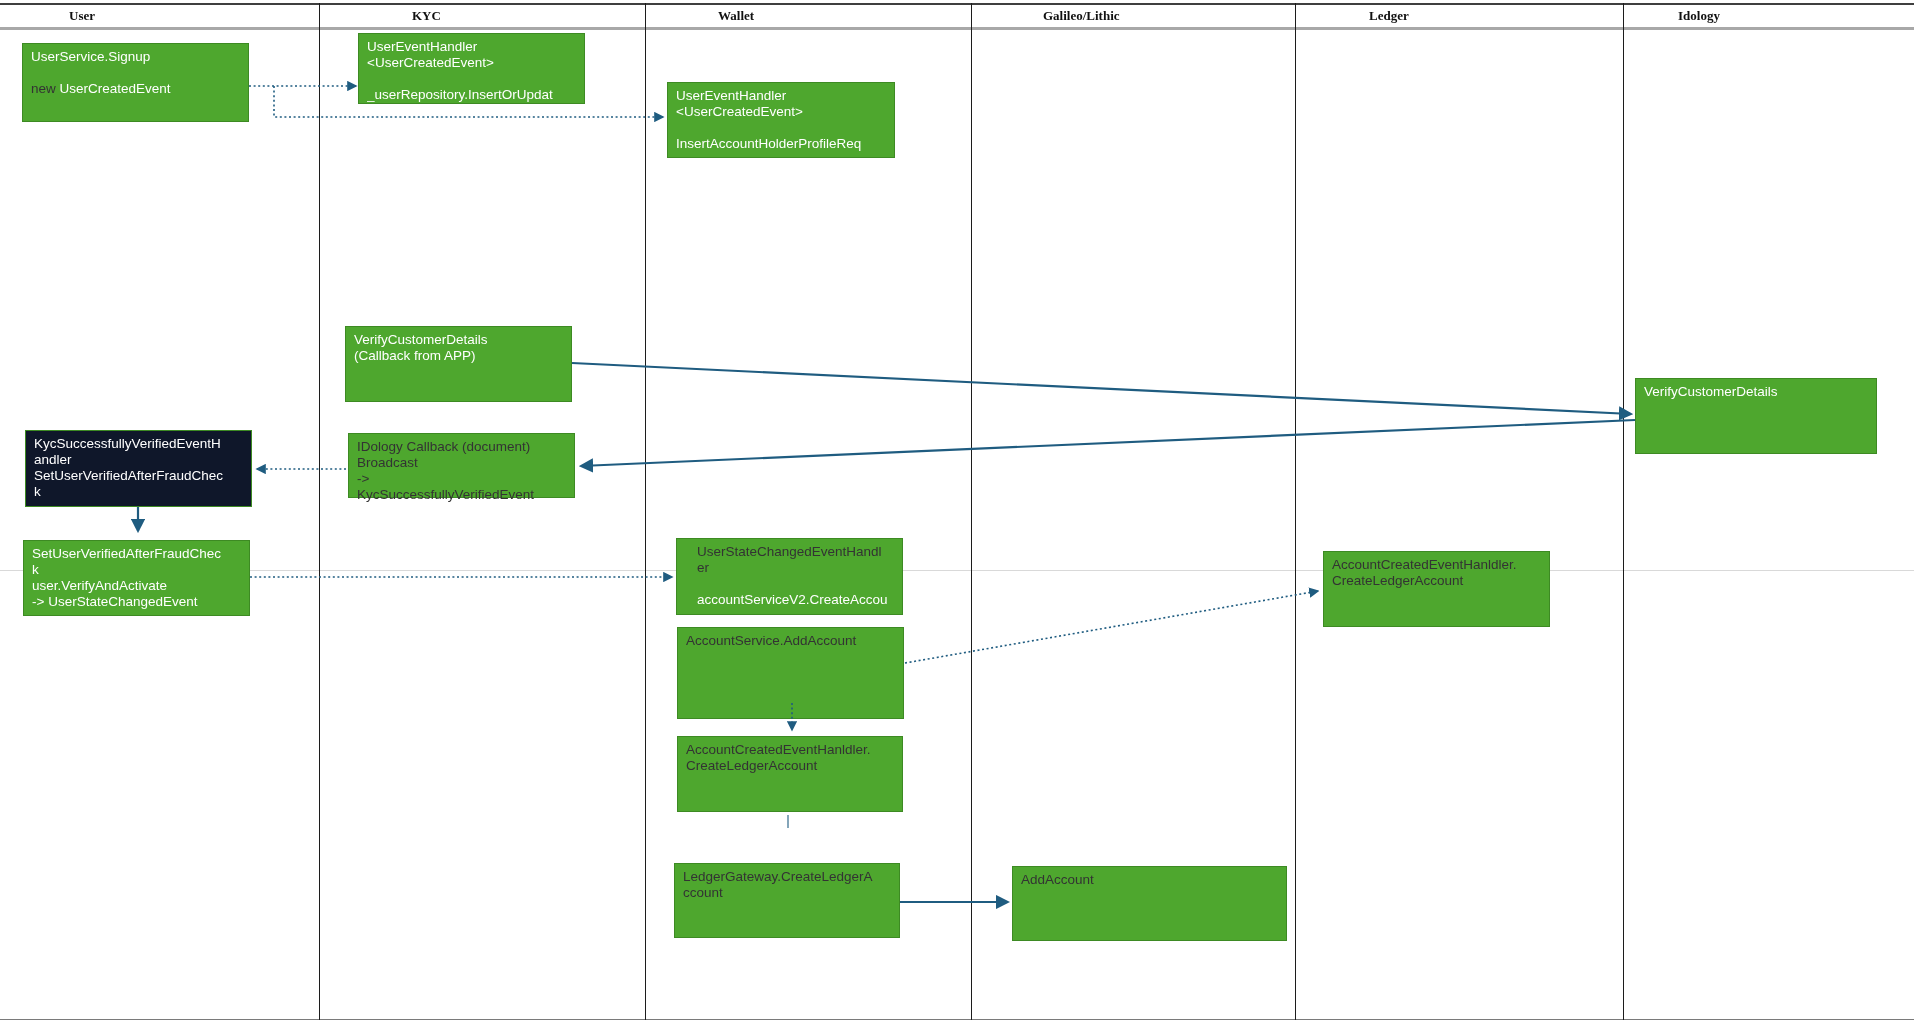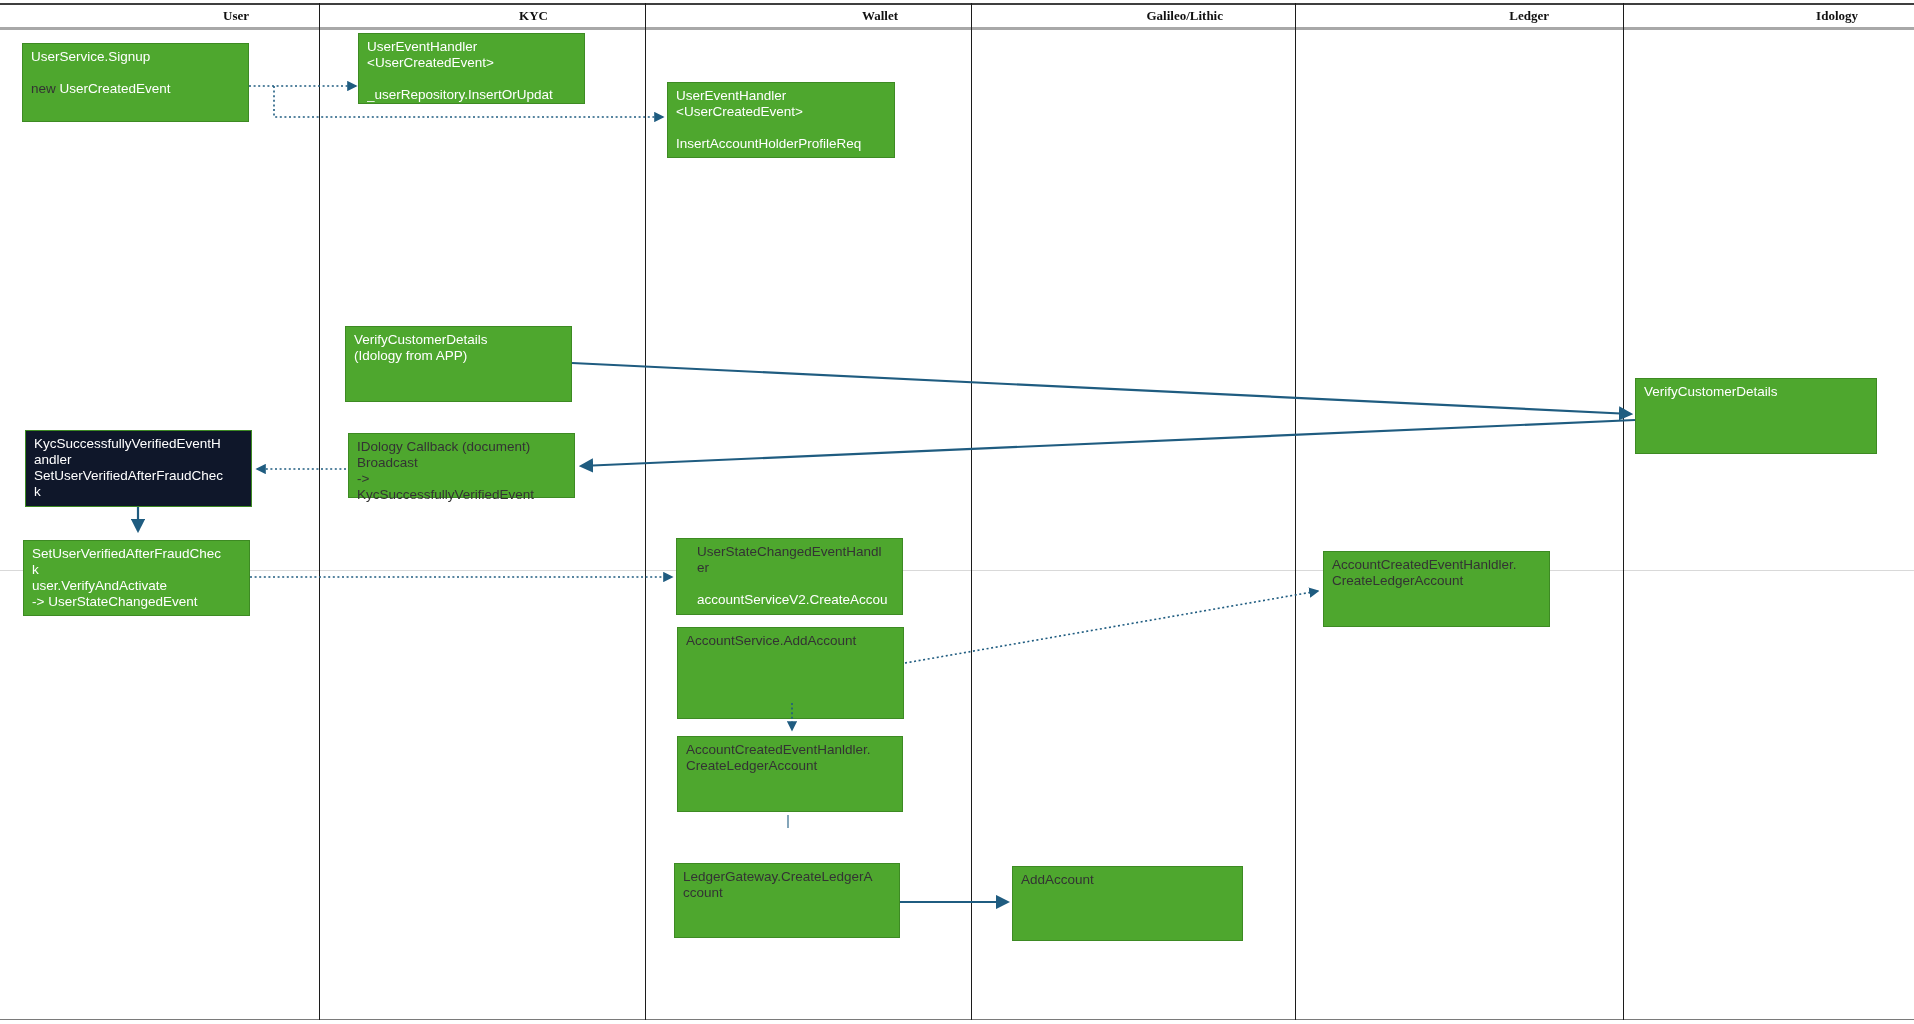--- a/index.html
+++ b/index.html
@@ -1,18 +1,18 @@
 <!DOCTYPE html>
 <html><head>
 <meta charset="utf-8">
 <style>
   html,body{margin:0;padding:0;background:#ffffff;}
   #canvas{position:relative;width:1914px;height:1024px;overflow:hidden;background:#ffffff;
           font-family:"Liberation Sans",sans-serif;}
-  .lane-label{position:absolute;top:8px;height:18px;text-align:right;
+  .lane-label{position:absolute;top:8px;height:18px;text-align:left;
               font-family:"Liberation Serif",serif;font-weight:bold;font-size:13px;color:#111;}
   .lane-divider{position:absolute;top:3px;width:1px;height:1017px;background:#1c1c1c;}
   .hline{position:absolute;left:0;width:1914px;}
   #top-border{top:3px;height:2px;background:#3f3f3f;}
   #header-underline{top:27px;height:3px;background:#a8a8a8;}
   #row-gridline{top:570px;height:1px;background:#d9d9d9;}
   #bottom-border{top:1019px;height:1px;background:#7a7a7a;}
   .node{position:absolute;box-sizing:border-box;padding:5px 8px;z-index:3;
         font-size:13.5px;line-height:16px;border:1px solid rgba(40,100,20,0.55);}
   .node .ln{white-space:nowrap;overflow:hidden;}
@@ -23,21 +23,21 @@
 </head>
 <body>
 
 <div id="canvas">
   <div class="hline" id="top-border"></div>
   <div class="hline" id="header-underline"></div>
   <div class="hline" id="row-gridline"></div>
   <div class="hline" id="bottom-border"></div>
   <div id="lanes">
       <div class="lane-label" style="left: 69px; width: 180px;">User</div>
-      <div class="lane-label" style="left: 368px; width: 180px;">KYC</div>
+      <div class="lane-label" style="left: 412px; width: 180px;">KYC</div>
       <div class="lane-label" style="left: 718px; width: 180px;">Wallet</div>
       <div class="lane-label" style="left: 1043px; width: 180px;">Galileo/Lithic</div>
       <div class="lane-label" style="left: 1369px; width: 180px;">Ledger</div>
       <div class="lane-label" style="left: 1678px; width: 180px;">Idology</div>
       <div class="lane-divider" style="left: 319px; background: rgb(28, 28, 28);"></div>
       <div class="lane-divider" style="left: 645px; background: rgb(28, 28, 28);"></div>
       <div class="lane-divider" style="left: 971px; background: rgb(28, 28, 28);"></div>
       <div class="lane-divider" style="left: 1295px; background: rgb(28, 28, 28);"></div>
       <div class="lane-divider" style="left: 1623px; background: rgb(28, 28, 28);"></div>
     </div>
@@ -54,21 +54,21 @@
         <div class="ln t-white">_userRepository.InsertOrUpdat</div>
       </div>
       <div class="node" style="left: 667px; top: 82px; width: 228px; height: 76px; background: rgb(78, 167, 46); border-color: rgb(61, 138, 35);">
         <div class="ln t-white">UserEventHandler</div>
         <div class="ln t-white">&lt;UserCreatedEvent&gt;</div>
         <div class="ln t-white">&nbsp;</div>
         <div class="ln t-white">InsertAccountHolderProfileReq</div>
       </div>
       <div class="node" style="left: 345px; top: 326px; width: 227px; height: 76px; background: rgb(78, 167, 46); border-color: rgb(61, 138, 35);">
         <div class="ln t-white">VerifyCustomerDetails</div>
-        <div class="ln t-white">(Idology from APP)</div>
+        <div class="ln t-white">(Callback from APP)</div>
       </div>
       <div class="node" style="left: 1635px; top: 378px; width: 242px; height: 76px; background: rgb(78, 167, 46); border-color: rgb(61, 138, 35);">
         <div class="ln t-white">VerifyCustomerDetails</div>
       </div>
       <div class="node" style="left: 348px; top: 433px; width: 227px; height: 65px; background: rgb(78, 167, 46); border-color: rgb(61, 138, 35);">
         <div class="ln t-dark">IDology Callback (document)</div>
         <div class="ln t-dark">Broadcast</div>
         <div class="ln t-dark">-&gt;</div>
         <div class="ln t-dark">KycSuccessfullyVerifiedEvent</div>
       </div>
@@ -98,21 +98,21 @@
         <div class="ln t-dark">CreateLedgerAccount</div>
       </div>
       <div class="node" style="left: 677px; top: 736px; width: 226px; height: 76px; background: rgb(78, 167, 46); border-color: rgb(61, 138, 35);">
         <div class="ln t-dark">AccountCreatedEventHanldler.</div>
         <div class="ln t-dark">CreateLedgerAccount</div>
       </div>
       <div class="node" style="left: 674px; top: 863px; width: 226px; height: 75px; background: rgb(78, 167, 46); border-color: rgb(61, 138, 35);">
         <div class="ln t-dark">LedgerGateway.CreateLedgerA</div>
         <div class="ln t-dark">ccount</div>
       </div>
-      <div class="node" style="left: 1012px; top: 866px; width: 231px; height: 75px; background: rgb(78, 167, 46); border-color: rgb(61, 138, 35);">
+      <div class="node" style="left: 1012px; top: 866px; width: 275px; height: 75px; background: rgb(78, 167, 46); border-color: rgb(61, 138, 35);">
         <div class="ln t-dark">AddAccount</div>
       </div>
     </div>
   <svg id="connector-layer" width="1914" height="1024" viewBox="0 0 1914 1024">
     <defs>
       <marker id="ah" viewBox="0 0 10 10" refX="8.5" refY="5" markerWidth="6.5" markerHeight="6.5" orient="auto-start-reverse">
         <path d="M0,0 L10,5 L0,10 z" fill="#1f5c80"></path>
       </marker>
     </defs>
     <g id="connector-group">

